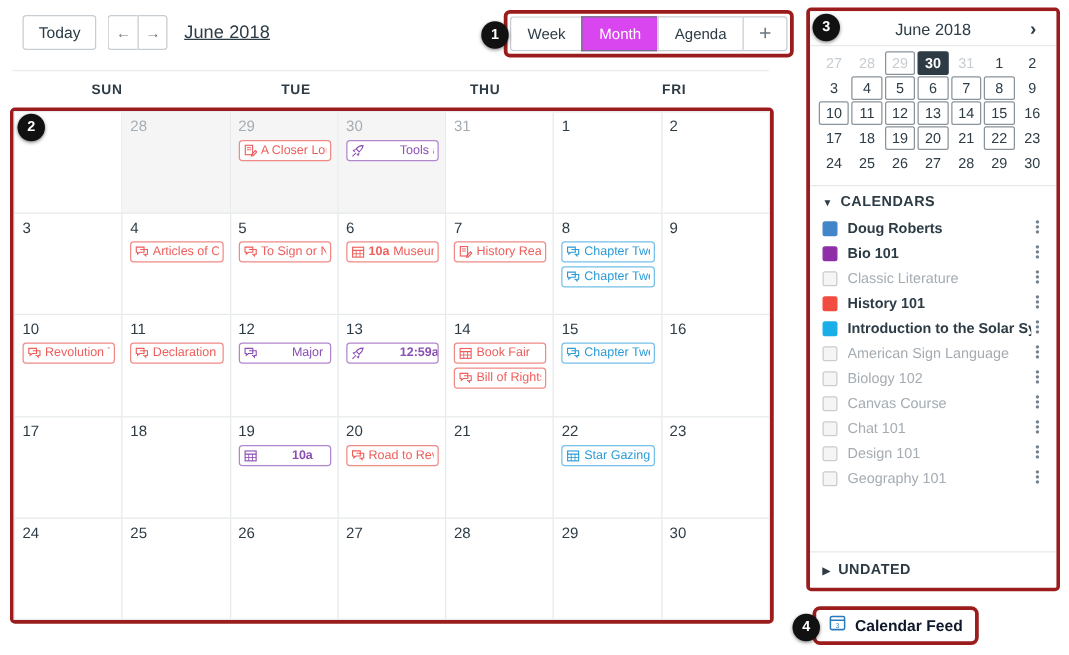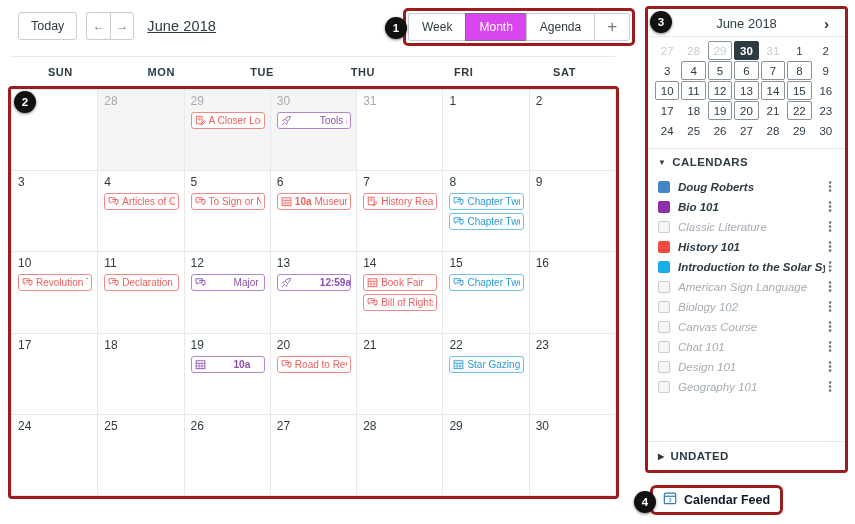--- a/index.html
+++ b/index.html
@@ -140,21 +140,21 @@
   .section-head {
     display: flex; align-items: center; gap: 6px;
     padding: 7px 10px 5px 10px; border-top: 1px solid #E6EAEC;
     font-size: 11.5px; font-weight: bold; letter-spacing: .4px; color: #2D3B45;
     cursor: pointer;
   }
   .caret { font-size: 8px; color: #2D3B45; }
 
   .cal-list { padding: 0 4px; overflow: hidden; }
   .cal-row {
-    display: flex; align-items: flex-end; height: 20px; padding: 0 6px; cursor: pointer; font-style: italic;
+    display: flex; align-items: center; height: 20px; padding: 0 6px; cursor: pointer;
   }
   .cbox {
     width: 12px; height: 12px; border-radius: 2px; flex: none; margin-right: 8px;
     border: 1px solid #C7CDD1; background: #fff;
   }
   .cal-name { font-size: 11.5px; font-weight: bold; color: #2D3B45; flex: 1;
     white-space: nowrap; overflow: hidden; }
   .cal-row.off .cal-name { font-weight: normal; color: #A5ACB2; }
   .kebab { color: #73818C; font-size: 10px; letter-spacing: 0; line-height: 4px;
     width: 10px; text-align: center; cursor: pointer; }
@@ -194,25 +194,23 @@
     <div class="view-group">
       <div class="view-btn">Week</div>
       <div class="view-btn active">Month</div>
       <div class="view-btn">Agenda</div>
       <div class="add-btn">+</div>
     </div>
   </div>
 
   <div class="daynames" id="daynames">
       <div class="dayname">SUN</div>
-      <div class="dayname">MON</div>
       <div class="dayname">TUE</div>
       <div class="dayname">THU</div>
       <div class="dayname">FRI</div>
-      <div class="dayname">SAT</div>
     </div>
 
   <div class="grid-wrap">
     <div class="grid" id="grid">
         <div class="week">
           <div class="day other plain">
             <div class="daynum"></div>
           </div>
           <div class="day other">
             <div class="daynum">28</div>

